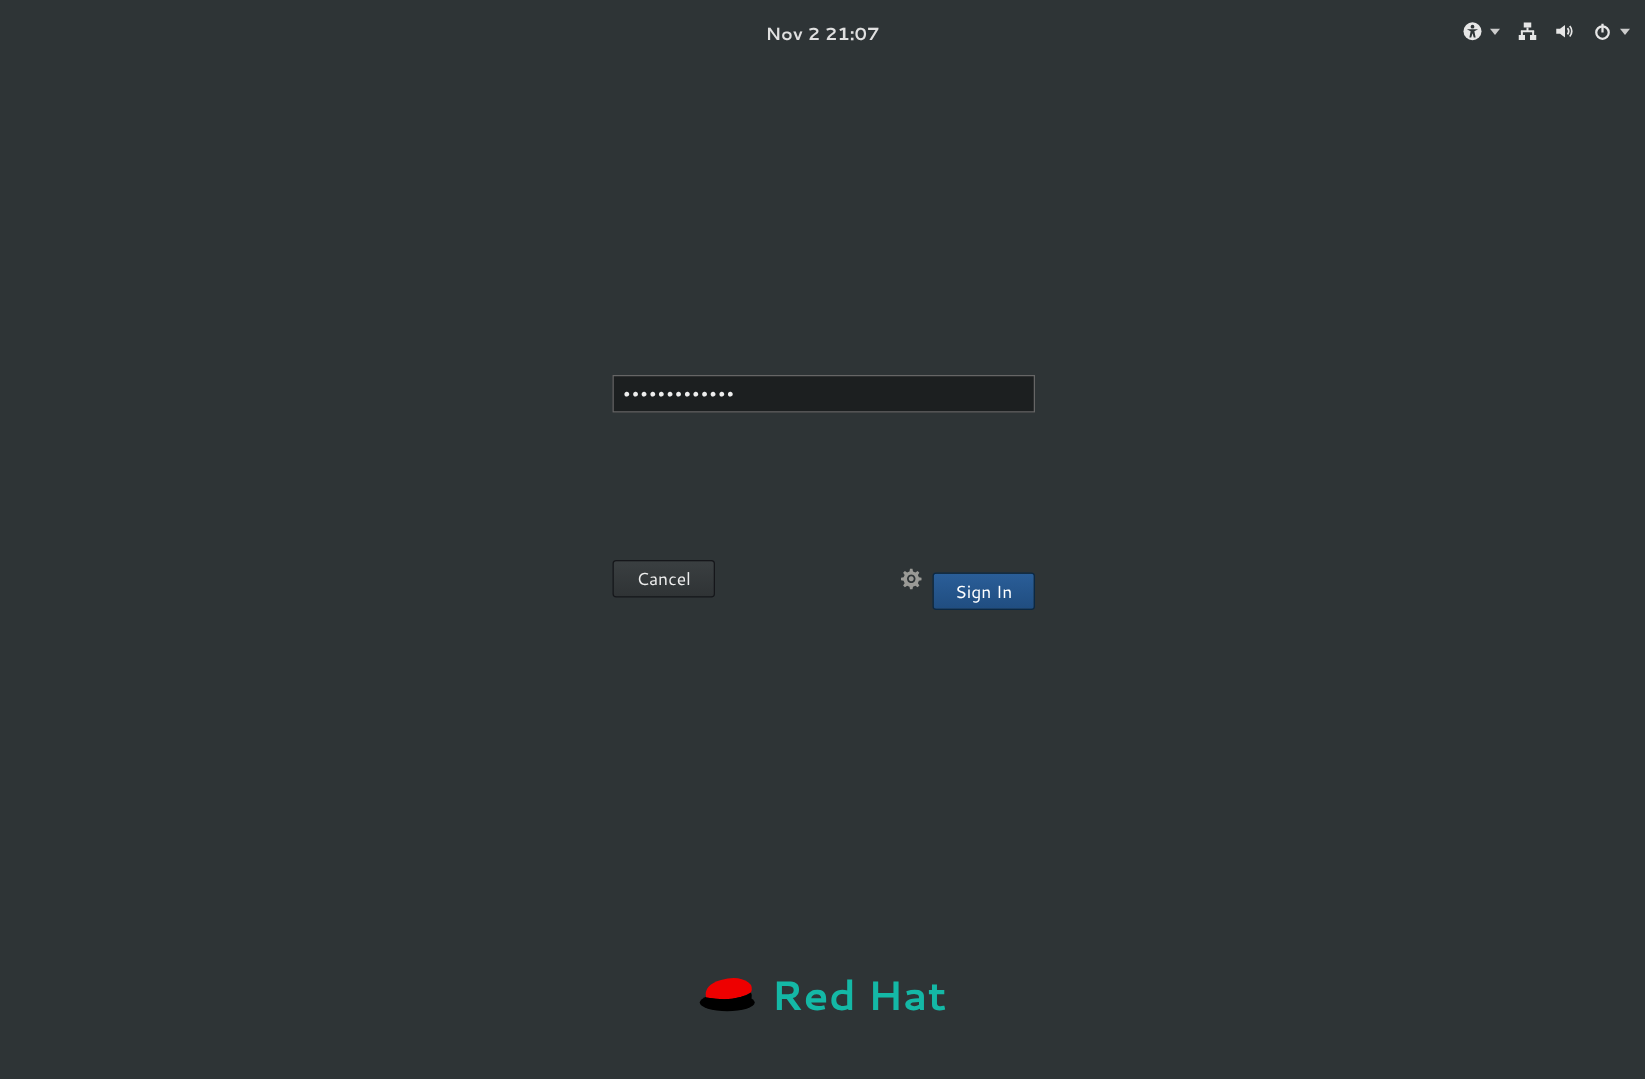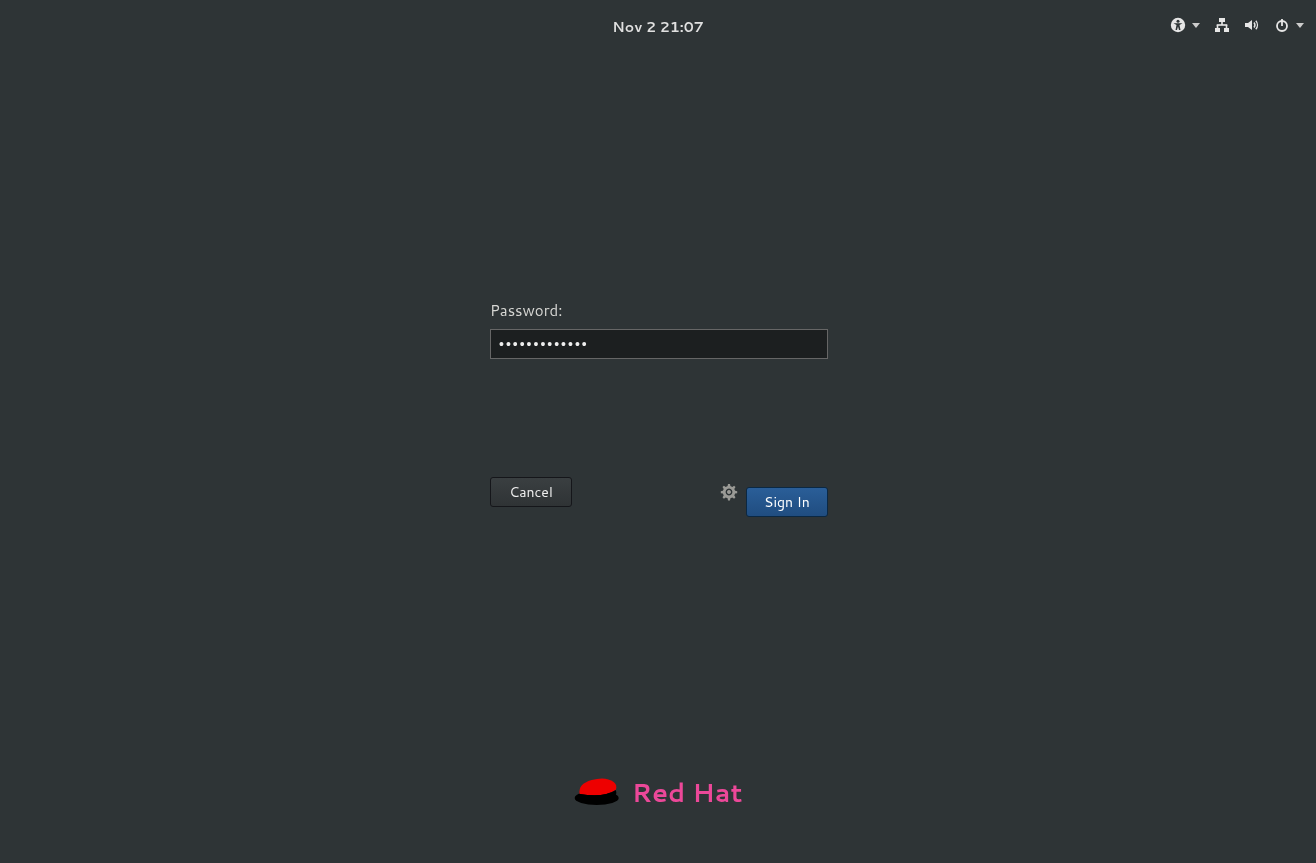--- a/index.html
+++ b/index.html
@@ -124,23 +124,23 @@
   .brand {
     position: absolute;
     left: 50%;
     transform: translateX(-50%);
     top: 772px;
     display: flex;
     align-items: center;
     gap: 12px;
   }
   .brand-text {
-    font-size: 26px;
+    font-size: 33px;
     font-weight: 700;
-    color: #ec4899;
+    color: #14b8a6;
   }
 </style>
 </head>
 <body>
 
 <div class="top-panel">
   <div class="panel-center">
     <span>Nov 2  21:07</span>
   </div>
   <div class="panel-right">
@@ -175,21 +175,20 @@
         <circle cx="8" cy="9" r="5"></circle>
         <line x1="8" y1="2" x2="8" y2="9"></line>
       </svg>
       <span class="tri-down"></span>
     </span>
   </div>
 </div>
 
 <div class="login-area">
 
-  <div class="field-label">Password:</div>
   <input type="password" class="pw-input" value="●●●●●●●●●●●●●" style="">
 
   <div class="button-row">
     <button class="btn btn-cancel">Cancel</button>
     <div class="right-group">
       <span class="sess-gear">
         <svg width="18" height="18" viewBox="0 0 18 18" fill="#9a9a96">
           <path d="M9 5.6 a3.4 3.4 0 1 0 0.001 0 z M9 11 a2 2 0 1 1 0.001 0 z
                    M8 1 h2 l.4 2.1 1.9 .8 1.8 -1.2 1.4 1.4 -1.2 1.8 .8 1.9 2.1 .4 v2 l-2.1 .4 -.8 1.9 1.2 1.8 -1.4 1.4 -1.8 -1.2 -1.9 .8 -.4 2.1 h-2 l-.4 -2.1 -1.9 -.8 -1.8 1.2 -1.4 -1.4 1.2 -1.8 -.8 -1.9 -2.1 -.4 v-2 l2.1 -.4 .8 -1.9 -1.2 -1.8 1.4 -1.4 1.8 1.2 1.9 -.8 z"></path>
         </svg>

